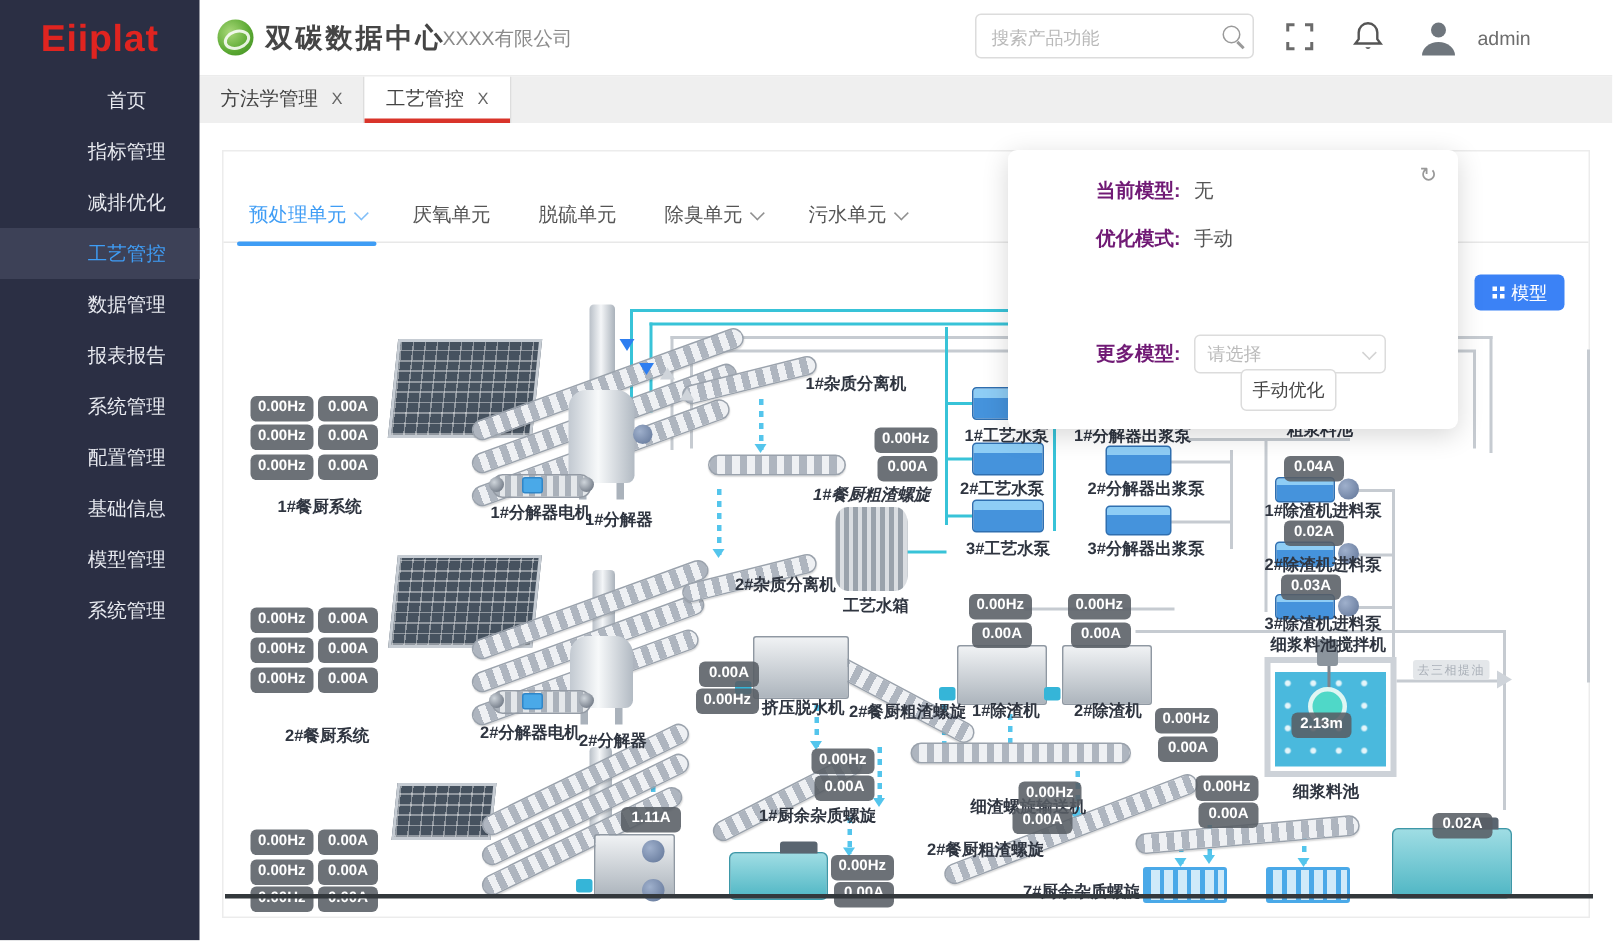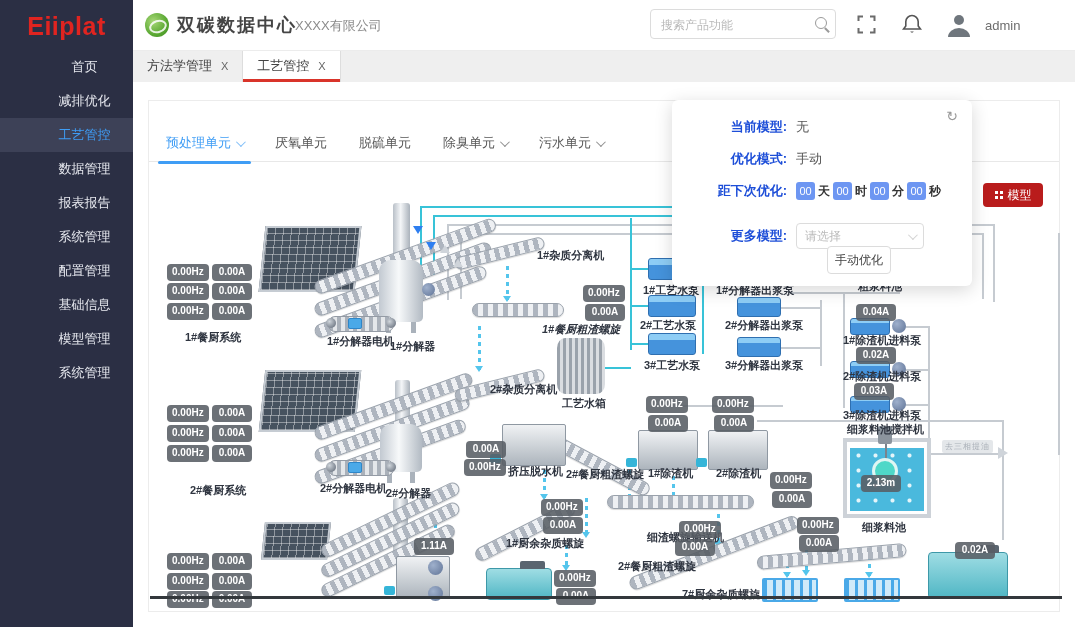--- a/index.html
+++ b/index.html
@@ -36,27 +36,27 @@
 
   
   #card{position:absolute;left:148px;top:100px;width:912px;height:512px;background:#fff;border:1px solid #ececec;box-sizing:border-box;z-index:4;}
   #unit-tabs{position:absolute;left:0;top:24px;width:100%;height:37px;border-bottom:1px solid #e8e8e8;display:flex;align-items:center;padding-left:17px;gap:32px;box-sizing:border-box;}
   .unit-tab{font-size:13px;color:#555;cursor:pointer;position:relative;display:flex;align-items:center;gap:5px;}
   .unit-tab.active{color:#3f9df5;}
   .unit-tab.active:after{content:"";position:absolute;left:-8px;right:-8px;bottom:-12px;height:3px;background:#3f9df5;border-radius:2px;}
   .chev{width:6px;height:6px;border-right:1.5px solid currentColor;border-bottom:1.5px solid currentColor;transform:rotate(45deg) translateY(-2px);opacity:.65;}
 
   
-  #model-btn{position:absolute;left:983px;top:183px;width:60px;height:24px;background:#b91c1c;border-radius:4px;color:#fff;font-size:12px;display:flex;align-items:center;justify-content:center;gap:5px;cursor:pointer;z-index:10;}
+  #model-btn{position:absolute;left:983px;top:183px;width:60px;height:24px;background:#3b82f6;border-radius:4px;color:#fff;font-size:12px;display:flex;align-items:center;justify-content:center;gap:5px;cursor:pointer;z-index:10;}
   .grid-ico{width:3px;height:3px;background:#fff;box-shadow:5px 0 0 #fff,0 5px 0 #fff,5px 5px 0 #fff;margin:-5px 5px 0 0;}
 
   
   #popup{position:absolute;left:672px;top:100px;width:300px;height:186px;background:#fff;border-radius:6px;box-shadow:0 4px 18px rgba(0,0,0,.16);z-index:30;font-size:13px;}
   .pp-row{position:absolute;left:0;display:flex;align-items:center;}
-  .pp-label{width:115px;text-align:right;color:#1d4ed8;font-weight:600;}
+  .pp-label{width:115px;text-align:right;color:#701a75;font-weight:600;}
   .pp-val{margin-left:9px;color:#555;}
   #pp-refresh{position:absolute;right:14px;top:8px;color:#999;font-size:14px;cursor:pointer;}
   .chip{display:inline-block;width:19px;height:18px;line-height:18px;background:#6d96f2;color:#fff;border-radius:3px;text-align:center;font-size:11px;margin:0 3px;}
   .chip-unit{color:#333;font-weight:600;font-size:12px;}
   #pp-select{margin-left:9px;width:128px;height:26px;border:1px solid #dcdcdc;border-radius:4px;color:#bbb;font-size:12px;display:flex;align-items:center;justify-content:space-between;padding:0 8px;box-sizing:border-box;cursor:pointer;}
   #pp-select .chev{border-color:#bbb;}
   #pp-btn{position:absolute;left:155px;top:146px;width:62px;height:26px;border:1px solid #dcdcdc;border-radius:4px;background:#fff;color:#444;font-size:12px;text-align:center;line-height:26px;cursor:pointer;}
 
   
   #canvas{position:absolute;left:0;top:0;width:1075px;height:627px;z-index:5;}
@@ -277,20 +277,21 @@
       <div class="badge" style="left: 554px; top: 570px;">0.00Hz</div>
       <div class="badge" style="left: 556px; top: 588px;">0.00A</div>
       <div class="badge" style="left: 955px; top: 542px;">0.02A</div>
       <div class="minilabel" style="left: 942px; top: 440px;">去三相提油</div>
     </div>
 
   <nav id="sidebar">
     <div id="logo">Eiiplat</div>
     <div id="side-items">
         <div class="side-item">首页</div>
+        <div class="side-item">指标管理</div>
         <div class="side-item">减排优化</div>
         <div class="side-item active">工艺管控</div>
         <div class="side-item">数据管理</div>
         <div class="side-item">报表报告</div>
         <div class="side-item">系统管理</div>
         <div class="side-item">配置管理</div>
         <div class="side-item">基础信息</div>
         <div class="side-item">模型管理</div>
         <div class="side-item">系统管理</div>
       </div>
@@ -360,24 +361,20 @@
   <div id="popup">
     <span id="pp-refresh">↻</span>
     <div class="pp-row" style="top:18px">
       <span class="pp-label">当前模型:</span>
       <span class="pp-val">无</span>
     </div>
     <div class="pp-row" style="top:50px">
       <span class="pp-label">优化模式:</span>
       <span class="pp-val">手动</span>
     </div>
-    <div class="pp-row" style="top:82px">
-      <span class="pp-label">距下次优化:</span>
-      <span id="pp-countdown" style="margin-left:6px;"><span class="chip">00</span><span class="chip-unit">天</span><span class="chip">00</span><span class="chip-unit">时</span><span class="chip">00</span><span class="chip-unit">分</span><span class="chip">00</span><span class="chip-unit">秒</span></span>
-    </div>
     <div class="pp-row" style="top:123px">
       <span class="pp-label">更多模型:</span>
       <div id="pp-select">
         <span>请选择</span>
         <span class="chev"></span>
       </div>
     </div>
     <div id="pp-btn">手动优化</div>
   </div>
 

